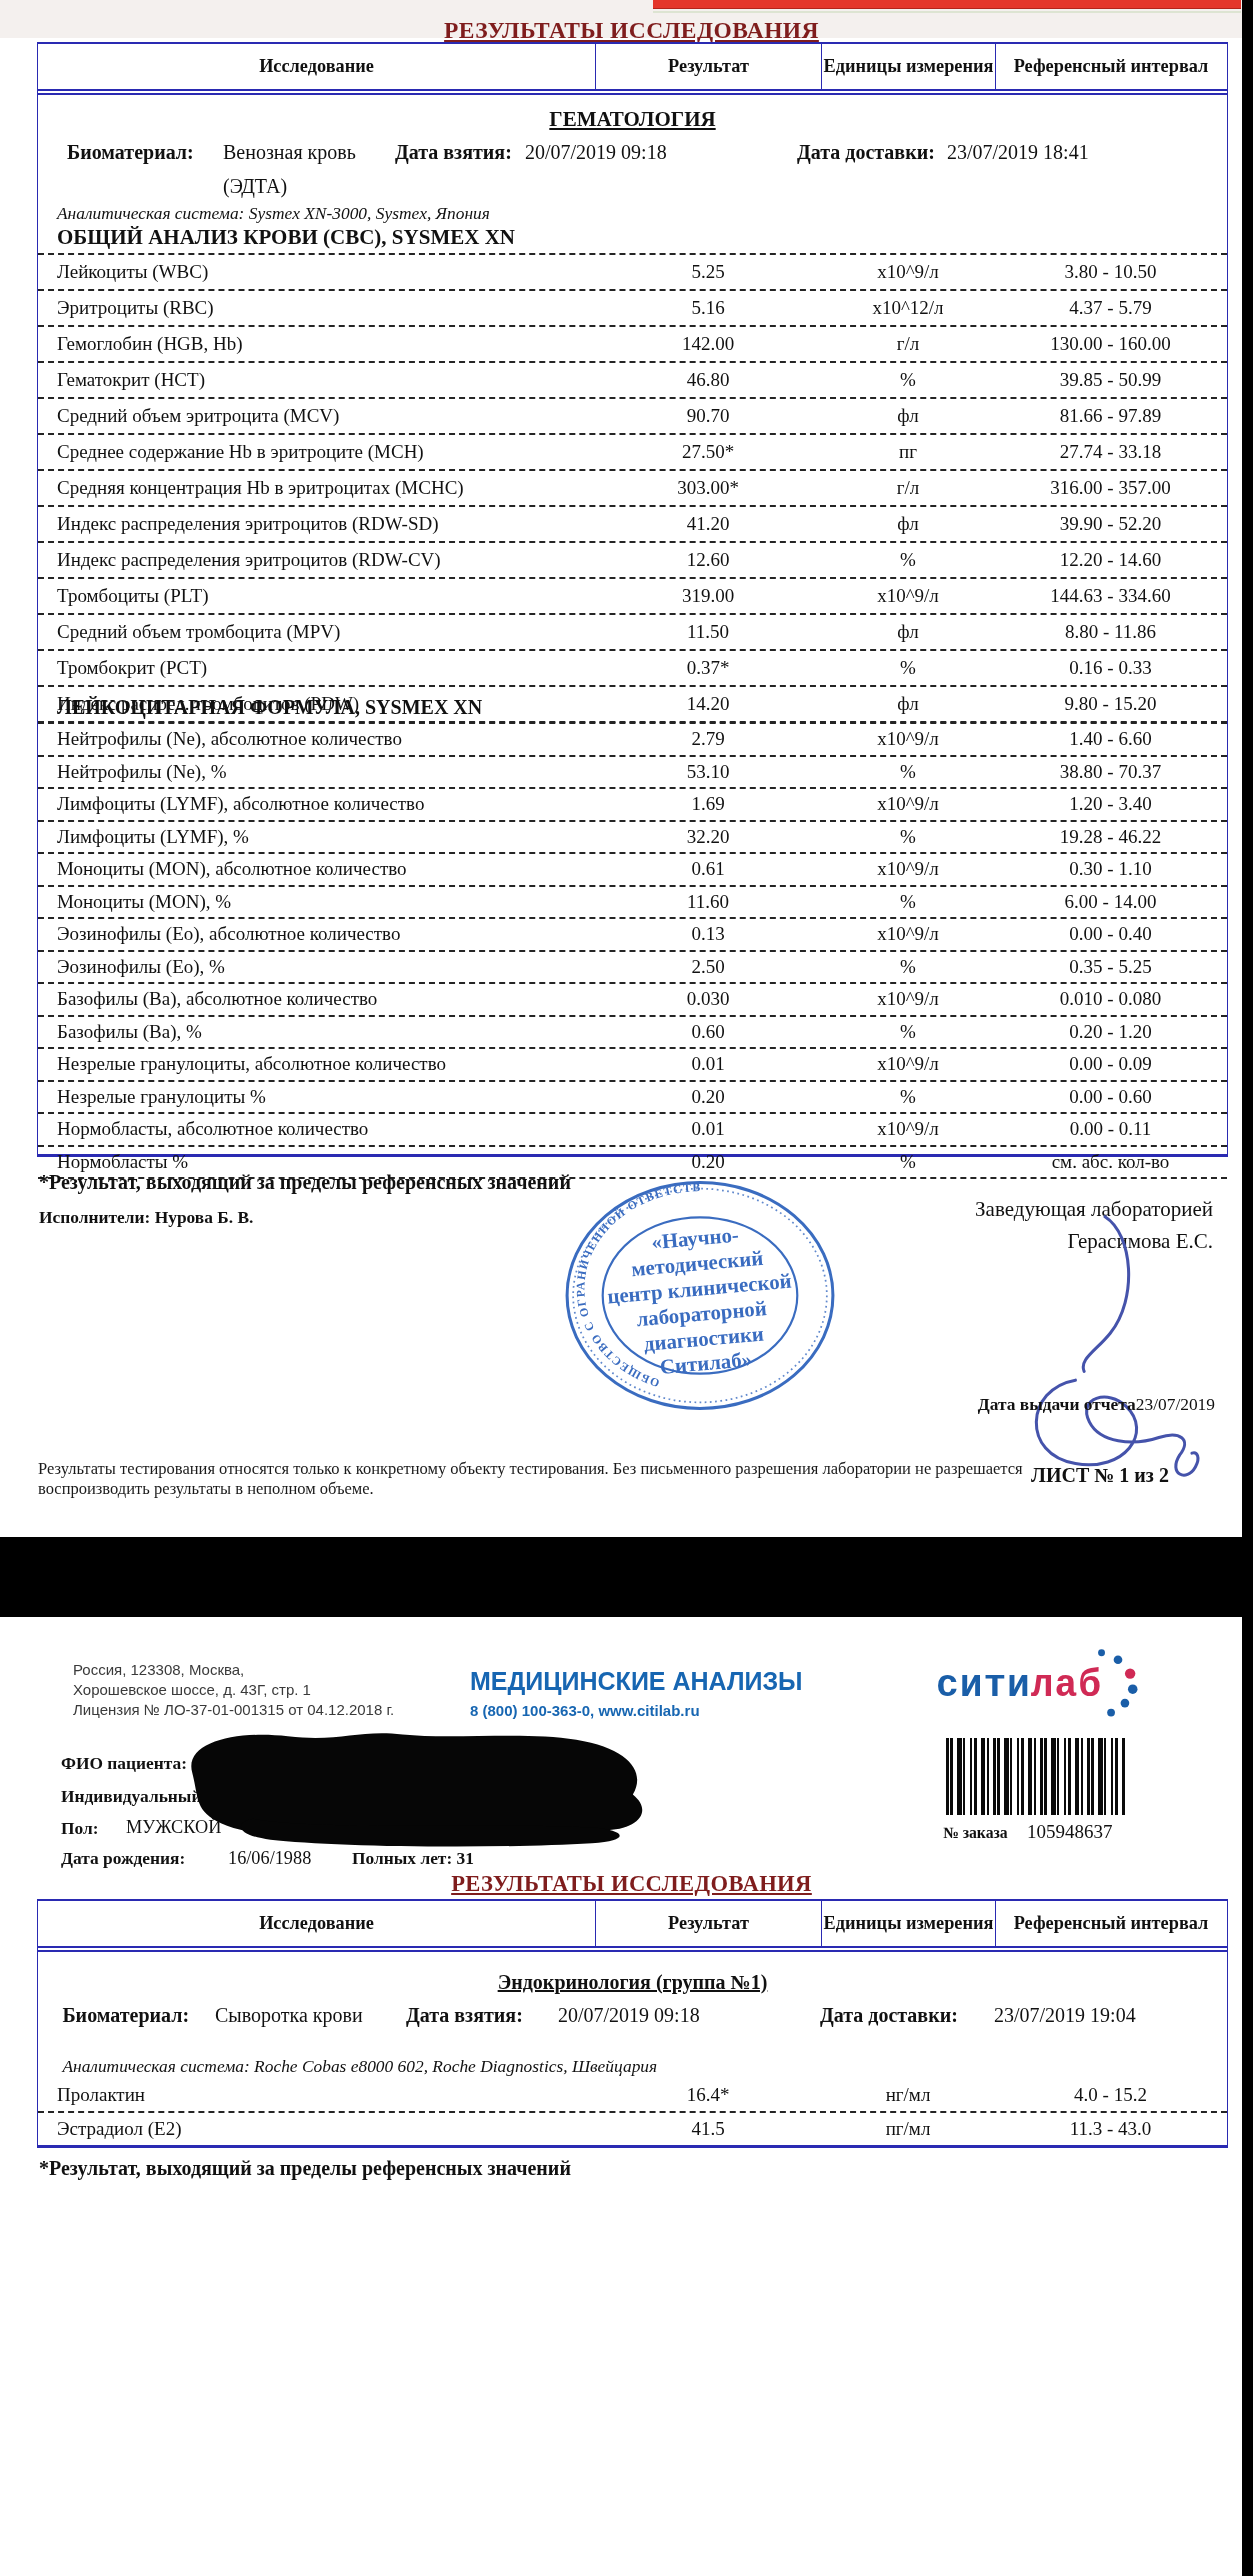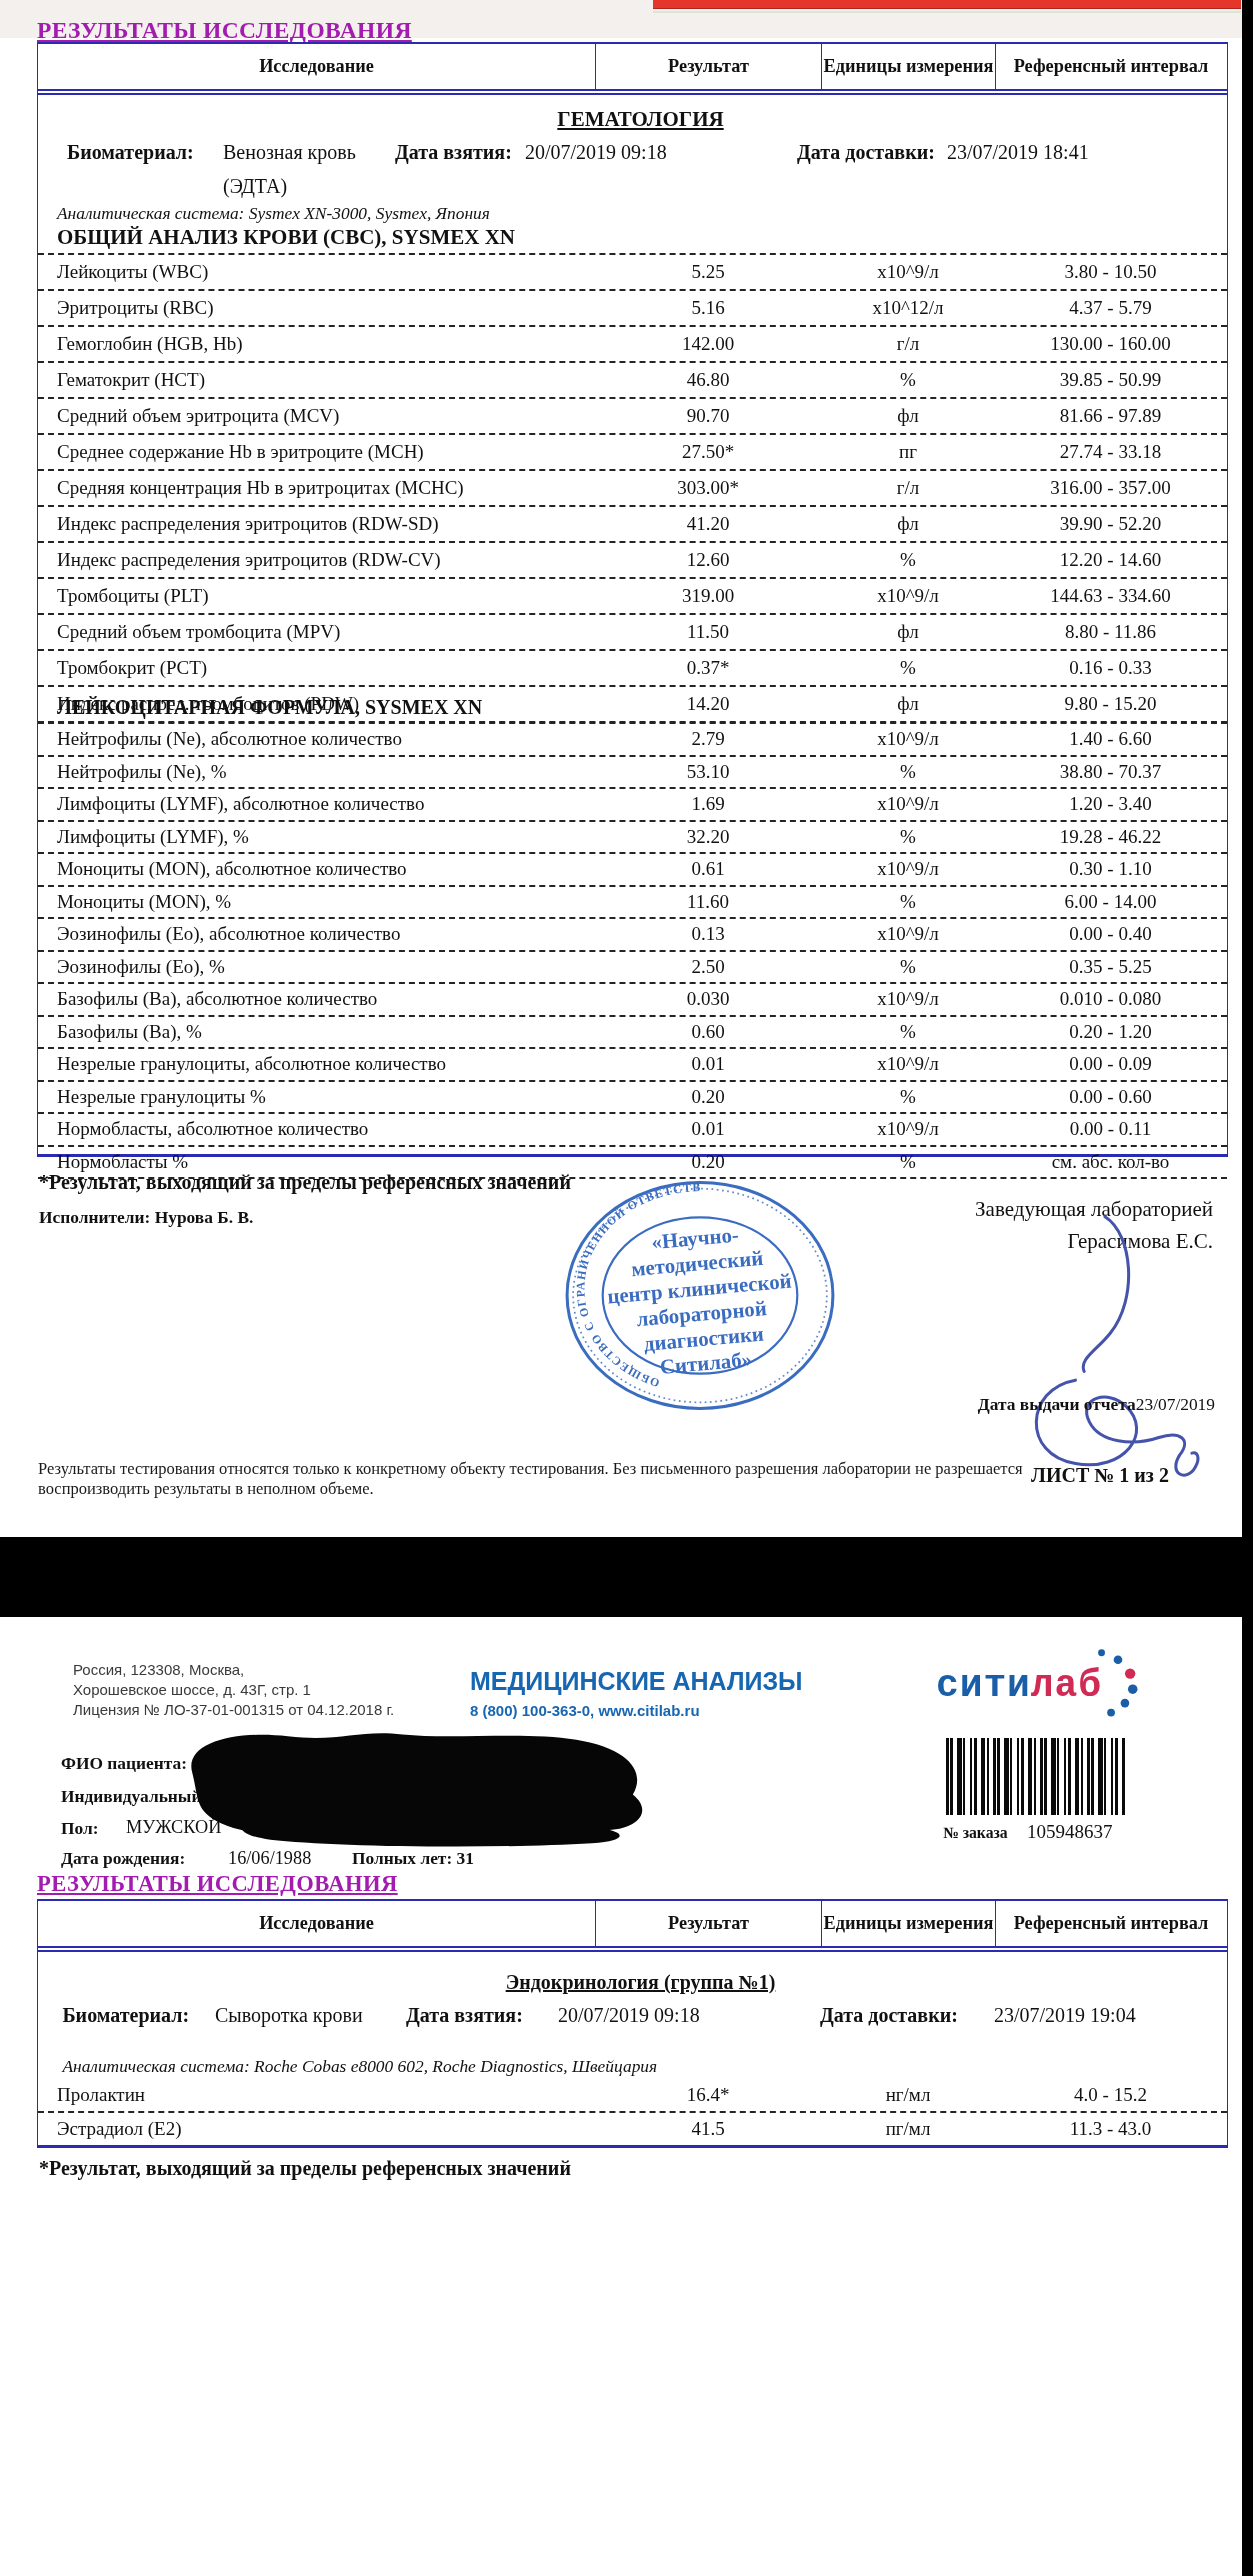--- a/index.html
+++ b/index.html
@@ -7,32 +7,32 @@
           font-family:"Liberation Serif","DejaVu Serif",serif;color:#111;}
   .abs{position:absolute;}
   
   .toptint{position:absolute;left:0;top:0;width:1253px;height:38px;background:#f4f0ee;}
   .redbar{position:absolute;left:653px;top:0;width:588px;height:7.8px;background:#e4362b;border-bottom:1.7px solid #b3241c;}
   .greenline{position:absolute;left:653px;top:11.3px;width:588px;height:1.7px;background:#dde4d2;}
   .rightstrip{position:absolute;right:0;top:0;width:11.3px;height:2576px;background:#000;}
   .blackbar{position:absolute;left:0;top:1537px;width:1253px;height:80px;background:#000;}
 
   
-  .doc-title{position:absolute;left:37px;width:1189px;text-align:left;
-             color:#a21caf;font-size:23.5px;font-weight:600;letter-spacing:0.4px;
+  .doc-title{position:absolute;left:37px;width:1189px;text-align:center;
+             color:#7f1d1d;font-size:23.5px;font-weight:600;letter-spacing:0.4px;
              text-decoration:underline;}
 
   
   .tbl{position:absolute;left:37px;width:1189px;border:1.7px solid #2a2ab2;border-top-width:2.6px;border-bottom-width:3.5px;background:#fff;}
   .thead{position:absolute;left:0;top:0;width:100%;height:45px;display:grid;
          grid-template-columns:557px 226px 174px 231px;border-bottom:6.1px double #2a2ab2;}
   .th{display:flex;align-items:center;justify-content:center;text-align:center;
       font-weight:bold;font-size:18.3px;line-height:21px;}
   .th + .th{border-left:1.7px solid #2a2ab2;}
-  .sect-title{position:absolute;left:8px;width:100%;text-align:center;font-weight:bold;
+  .sect-title{position:absolute;left:0;width:100%;text-align:center;font-weight:bold;
               font-size:21px;text-decoration:underline;}
   .metaline{position:absolute;left:0;width:100%;height:26px;font-size:20px;}
   .metaline .lbl{font-weight:bold;}
   .metaline span{position:absolute;white-space:nowrap;}
   .analit{position:absolute;font-style:italic;font-size:17.4px;white-space:nowrap;}
   .ghdr{position:absolute;left:0;width:100%;font-weight:bold;font-size:21px;
         padding-left:19px;box-sizing:border-box;border-bottom:2.6px dashed #242424;}
   .rows{position:absolute;left:0;width:100%;}
   .row{display:grid;grid-template-columns:557px 226px 174px 231px;align-items:center;
        border-bottom:2.6px dashed #242424;font-size:19px;height:34px;}

